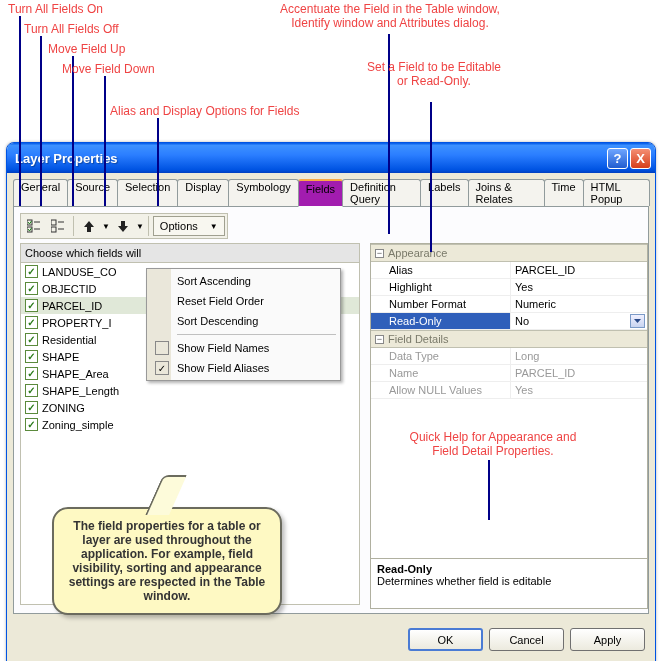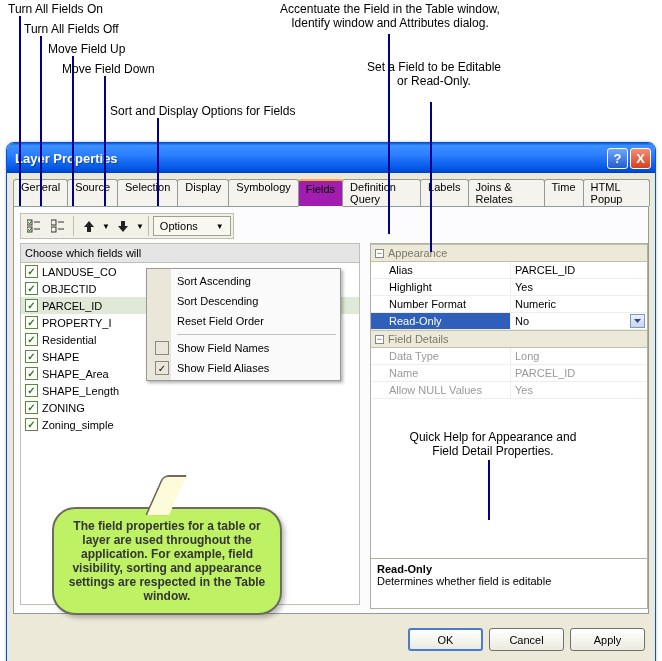--- a/index.html
+++ b/index.html
@@ -7,21 +7,21 @@
     margin: 0;
     font-family: Tahoma, Arial, sans-serif;
     font-size: 11px;
     background: #fff;
     position: relative;
     width: 662px;
     height: 661px;
   }
   .annotation {
     position: absolute;
-    color: #000000;
+    color: #ef4444;
     font-size: 12px;
     text-align: center;
     z-index: 10;
   }
   .annotation-line {
     position: absolute;
     background: #000088;
     z-index: 9;
   }
   
@@ -115,21 +115,21 @@
     display: flex; align-items:center; justify-content:center;
     cursor: default;
   }
   .tbtn svg { display:block; }
   .tsep { width:1px; height:20px; background:#c0c0b0; margin:0 2px;}
   .options-btn {
     height: 20px;
     border: 1px solid #a0a090;
     background: #f8f7f0;
     padding: 0 6px;
-    display:flex; align-items:center; gap:18px;
+    display:flex; align-items:center; gap:12px;
     font-size:11px;
   }
   
   .left-panel {
     position: absolute;
     left: 6px; top: 36px;
     width: 340px; height: 366px;
   }
   .choose-label {
     border: 1px solid #c0c0b0;
@@ -235,23 +235,23 @@
     font-size:11px;
     height:50px;
   }
   .help-area .help-title { font-weight:bold; }
   .spacer { flex: 1 1 auto; }
   
   .callout {
     position:absolute;
     left: 38px; top: 300px;
     width: 230px;
-    background:#bef264;
+    background:#fef9c3;
     border:2px solid #6b6b5e;
-    border-radius:23px;
+    border-radius:16px;
     padding:10px 12px;
     font-size:12px;
     font-weight:bold;
     text-align:center;
     color:#343434;
     box-shadow:3px 3px 4px rgba(0,0,0,0.25);
     z-index:6;
   }
   .callout-tail {
     position:absolute;
@@ -285,21 +285,21 @@
   }
   .btn.default { border:2px solid #4a7bd4; }
 </style>
 </head>
 <body>
 
 <div class="annotation" style="left:8px; top:2px; text-align:left;">Turn All Fields On</div>
 <div class="annotation" style="left:24px; top:22px; text-align:left;">Turn All Fields Off</div>
 <div class="annotation" style="left:48px; top:42px; text-align:left;">Move Field Up</div>
 <div class="annotation" style="left:62px; top:62px; text-align:left;">Move Field Down</div>
-<div class="annotation" style="left:110px; top:104px;">Sort and Display Options for Fields</div>
+<div class="annotation" style="left:110px; top:104px;">Alias and Display Options for Fields</div>
 <div class="annotation" style="left:260px; top:2px; width:260px; white-space:pre-line;">Accentuate the Field in the Table window,
 Identify window and Attributes dialog.</div>
 <div class="annotation" style="left:344px; top:60px; width:180px; white-space:pre-line;">Set a Field to be Editable
 or Read-Only.</div>
 <div class="annotation" style="left:388px; top:430px; width:210px; white-space:pre-line;">Quick Help for Appearance and
 Field Detail Properties.</div>
 
 <div class="annotation-line" style="left:19px; top:16px; width:2px; height:190px;"></div>
 <div class="annotation-line" style="left:40px; top:36px; width:2px; height:170px;"></div>
 <div class="annotation-line" style="left:72px; top:56px; width:2px; height:150px;"></div>
@@ -416,24 +416,24 @@
           </div>
       </div>
     </div>
 
     <div class="dropdown">
       <div class="menu-gutter"></div>
       <div class="menu-item">
           <span>Sort Ascending</span>
         </div>
       <div class="menu-item">
-          <span>Sort Descending</span>
+          <span>Reset Field Order</span>
         </div>
       <div class="menu-item">
-          <span>Reset Field Order</span>
+          <span>Sort Descending</span>
         </div>
       <div class="menu-sep"></div>
       <div class="menu-item">
           <span class="check"></span>
           <span>Show Field Names</span>
         </div>
       <div class="menu-item">
           <span class="check">✓</span>
           <span>Show Field Aliases</span>
         </div>

